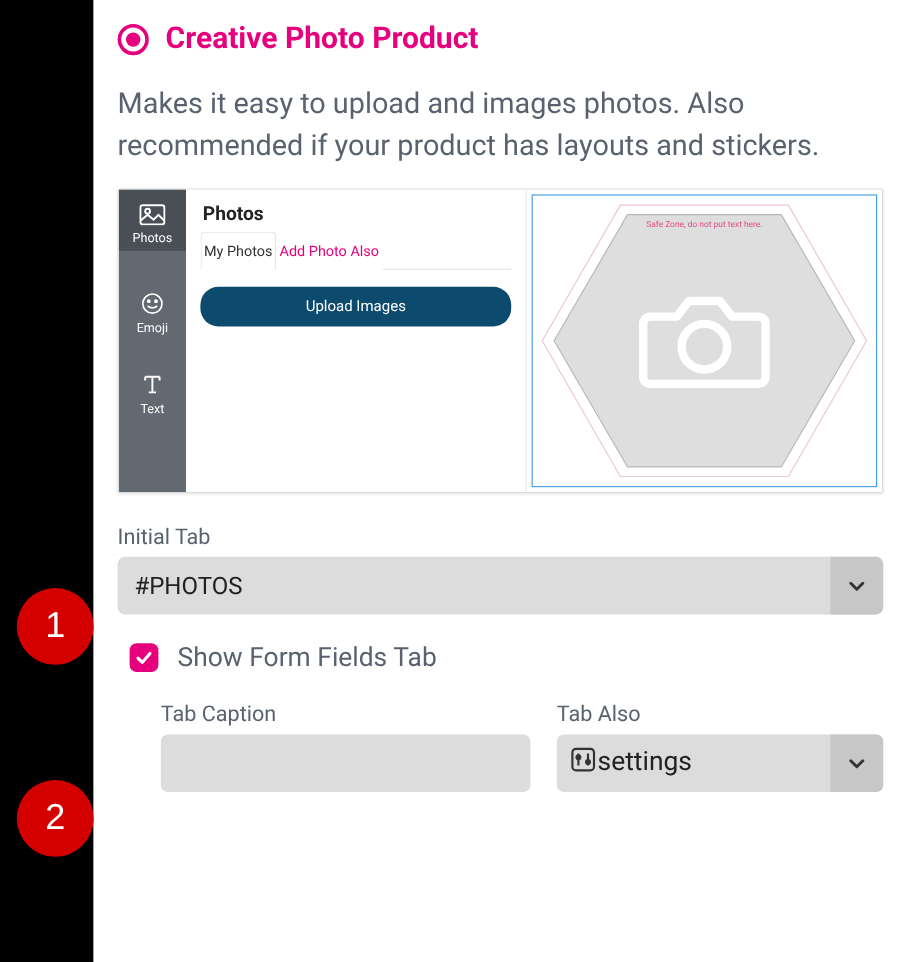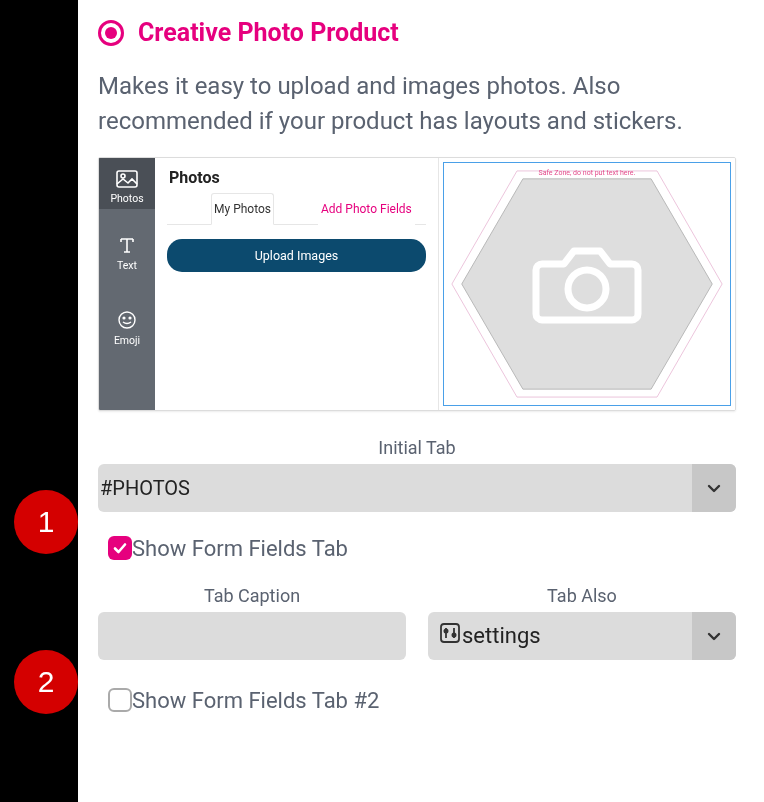--- a/index.html
+++ b/index.html
@@ -108,21 +108,20 @@
     border-bottom: 1px solid #e6e6e6;
     font-size: 12px;
   }
   .mini-tab {
     padding: 8px 2px;
     color: #e6007e;
     border: 1px solid transparent;
     border-bottom: none;
     margin-bottom: -1px;
     background: #fff;
-    margin-left: 44px;
   }
   .mini-tab.selected {
     color: #333;
     border: 1px solid #e6e6e6;
     border-bottom: 1px solid #fff;
     border-radius: 3px 3px 0 0;
   }
   .upload-btn {
     margin: 14px 0 10px 0;
     background: #0c4a6e;
@@ -148,49 +147,48 @@
     flex:1;
     border: 1px solid #4aa0e8;
     position: relative;
     background: #fff;
   }
   .safe-text {
     color: #e34a8a;
     font-size: 7px;
     text-align: center;
     position: relative;
-    top: 6px;
+    top: 20px;
     z-index: 3;
   }
   .cam-wrap {
     position: absolute;
     left: 50%;
     top: 50%;
     transform: translate(-50%, -48%);
   }
 
   
   .form-label {
     color: #5a6270;
     font-size: 18px;
     margin-bottom: 6px;
-    text-align: center;
   }
   .select-row {
     position: relative;
     margin-bottom: 24px;
   }
   .select-box {
     width: 638px;
     height: 48px;
     background: #dcdcdc;
     border-radius: 6px;
     display: flex;
     align-items: center;
-    padding-left: 2px;
+    padding-left: 14px;
     font-size: 20px;
     color: #222;
     position: relative;
   }
   .select-caret {
     position: absolute;
     right: 0;
     top: 0;
     width: 44px;
     height: 48px;
@@ -212,21 +210,21 @@
     justify-content: center;
     font-size: 30px;
     font-family: Arial, sans-serif;
   }
   .marker1 { left: 14px; top: 490px; }
   .marker2 { left: 14px; top: 650px; }
 
   .check-row {
     display: flex;
     align-items: center;
-    gap: 0;
+    gap: 16px;
     margin-bottom: 24px;
     padding-left: 10px;
     text-align: right;
   }
   .checkbox {
     width: 24px;
     height: 24px;
     border-radius: 6px;
     display: flex;
     align-items: center;
@@ -242,21 +240,21 @@
   .check-label {
     color: #5a6270;
     font-size: 22px;
   }
   .two-col {
     display: flex;
     gap: 22px;
     margin-bottom: 28px;
   }
   .col { display: flex; flex-direction: column; }
-  .col.caption { width: 308px; }
+  .col.caption { width: 308px; margin-left: 36px; }
   .col.icon { flex: 1; }
   .text-input {
     height: 48px;
     background: #dcdcdc;
     border-radius: 6px;
     padding-left: 12px;
     font-size: 18px;
     color: #222;
     border: none;
   }
@@ -295,46 +293,46 @@
         <div class="mini-sidebar-item active">
           <span class="mini-icon">
             <svg width="22" height="18" viewBox="0 0 22 18" fill="none" stroke="#fff" stroke-width="1.6">
               <rect x="1" y="1" width="20" height="16" rx="2"></rect>
               <circle cx="7" cy="6" r="2"></circle>
               <path d="M1 14 L7 9 L12 13 L16 9 L21 14"></path>
             </svg>
           </span>
           <span class="mini-sidebar-label">Photos</span>
         </div>
-        <div class="mini-sidebar-item" style="margin-top:14px;">
-          <span class="mini-icon">
-            <svg width="20" height="20" viewBox="0 0 20 20" fill="none" stroke="#fff" stroke-width="1.6">
-              <path d="M4 4 H16 M4 4 V7 M16 4 V7 M10 4 V17 M7 17 H13"></path>
-            </svg>
-          </span>
-          <span class="mini-sidebar-label">Text</span>
-        </div>
         <div class="mini-sidebar-item" style="margin-top:22px;">
           <span class="mini-icon">
             <svg width="20" height="20" viewBox="0 0 20 20" fill="none" stroke="#fff" stroke-width="1.4">
               <circle cx="10" cy="10" r="8"></circle>
               <circle cx="7" cy="8" r="0.9" fill="#fff"></circle>
               <circle cx="13" cy="8" r="0.9" fill="#fff"></circle>
               <path d="M6 12 Q10 15 14 12"></path>
             </svg>
           </span>
           <span class="mini-sidebar-label">Emoji</span>
         </div>
+        <div class="mini-sidebar-item" style="margin-top:14px;">
+          <span class="mini-icon">
+            <svg width="20" height="20" viewBox="0 0 20 20" fill="none" stroke="#fff" stroke-width="1.6">
+              <path d="M4 4 H16 M4 4 V7 M16 4 V7 M10 4 V17 M7 17 H13"></path>
+            </svg>
+          </span>
+          <span class="mini-sidebar-label">Text</span>
+        </div>
       </div>
 
       <div class="mini-main">
         <div class="mini-title">Photos</div>
         <div class="mini-tabs">
           <div class="mini-tab selected">My Photos</div>
-          <div class="mini-tab">Add Photo Fields</div>
+          <div class="mini-tab">Add Photo Also</div>
         </div>
         <div class="upload-btn">Upload Images</div>
       </div>
 
       <div class="canvas-area">
         <div class="hex-box">
           <div class="safe-text">Safe Zone, do not put text here.</div>
 
           <svg width="100%" height="100%" viewBox="0 0 290 244" preserveAspectRatio="none" style="position:absolute;inset:0;">
             <polygon points="74,8 216,8 282,122 216,236 74,236 8,122" fill="none" stroke="#ecc4dc" stroke-width="1"></polygon>
@@ -390,24 +388,20 @@
           <span>settings</span>
           <div class="select-caret">
             <svg width="18" height="18" viewBox="0 0 18 18" fill="none" stroke="#333" stroke-width="2.4" stroke-linecap="round" stroke-linejoin="round">
               <path d="M4 7 L9 12 L14 7"></path>
             </svg>
           </div>
         </div>
       </div>
     </div>
 
-    <div class="check-row">
-      <div class="checkbox unchecked"></div>
-      <span class="check-label">Show Form Fields Tab #2</span>
-    </div>
 
   </div>
 
   <div class="marker marker1">
     <span>1</span>
   </div>
   <div class="marker marker2">
     <span>2</span>
   </div>
 </div>

